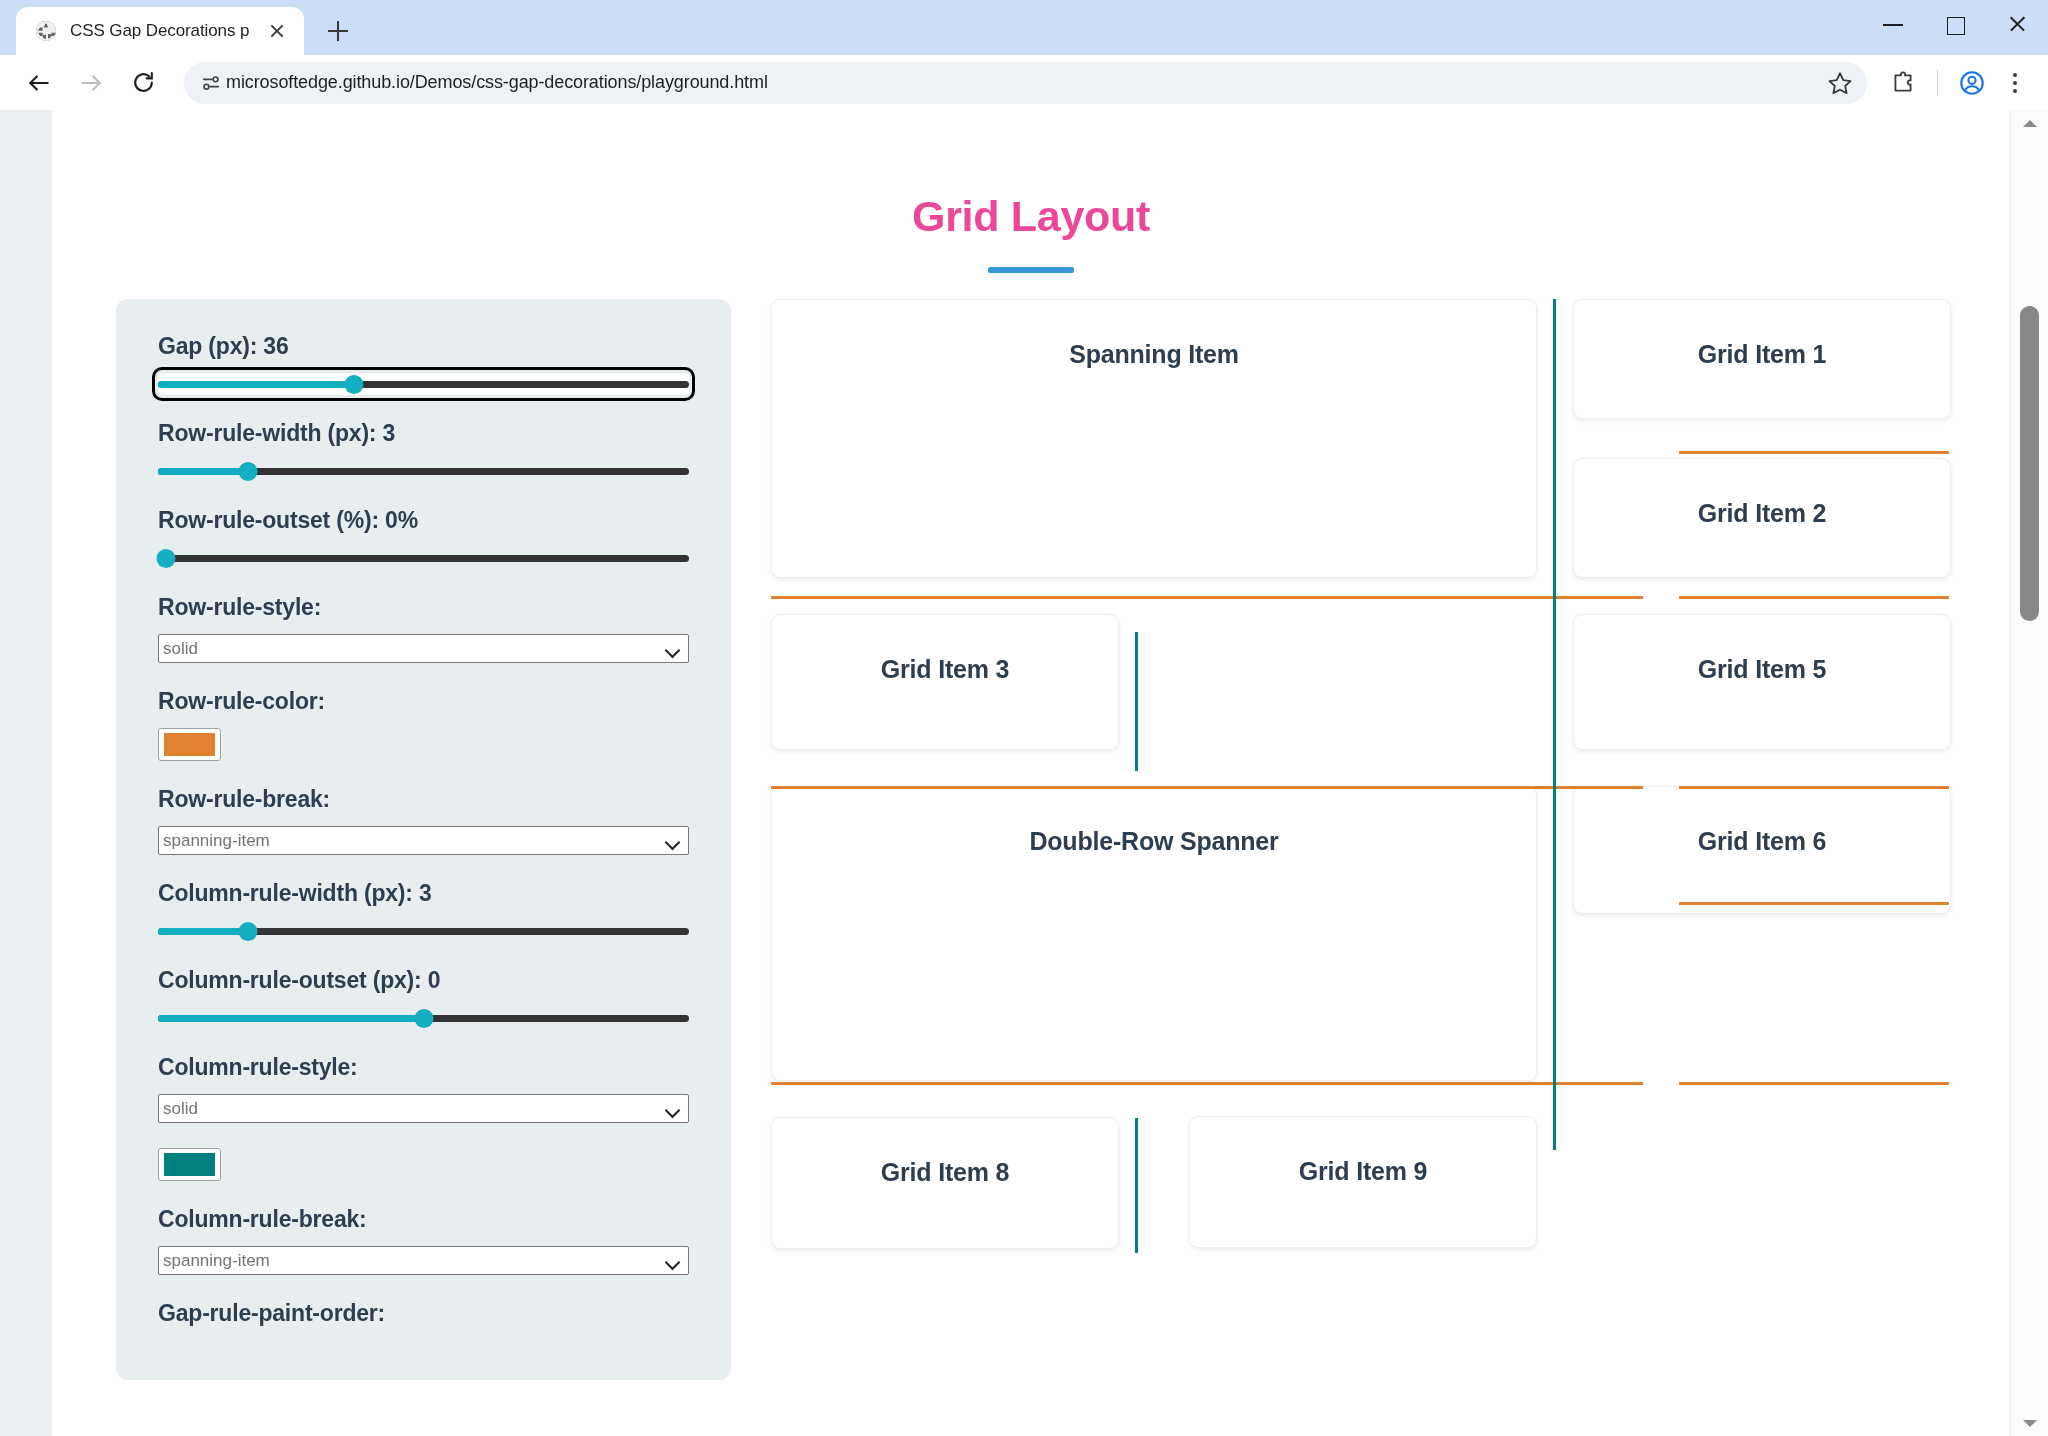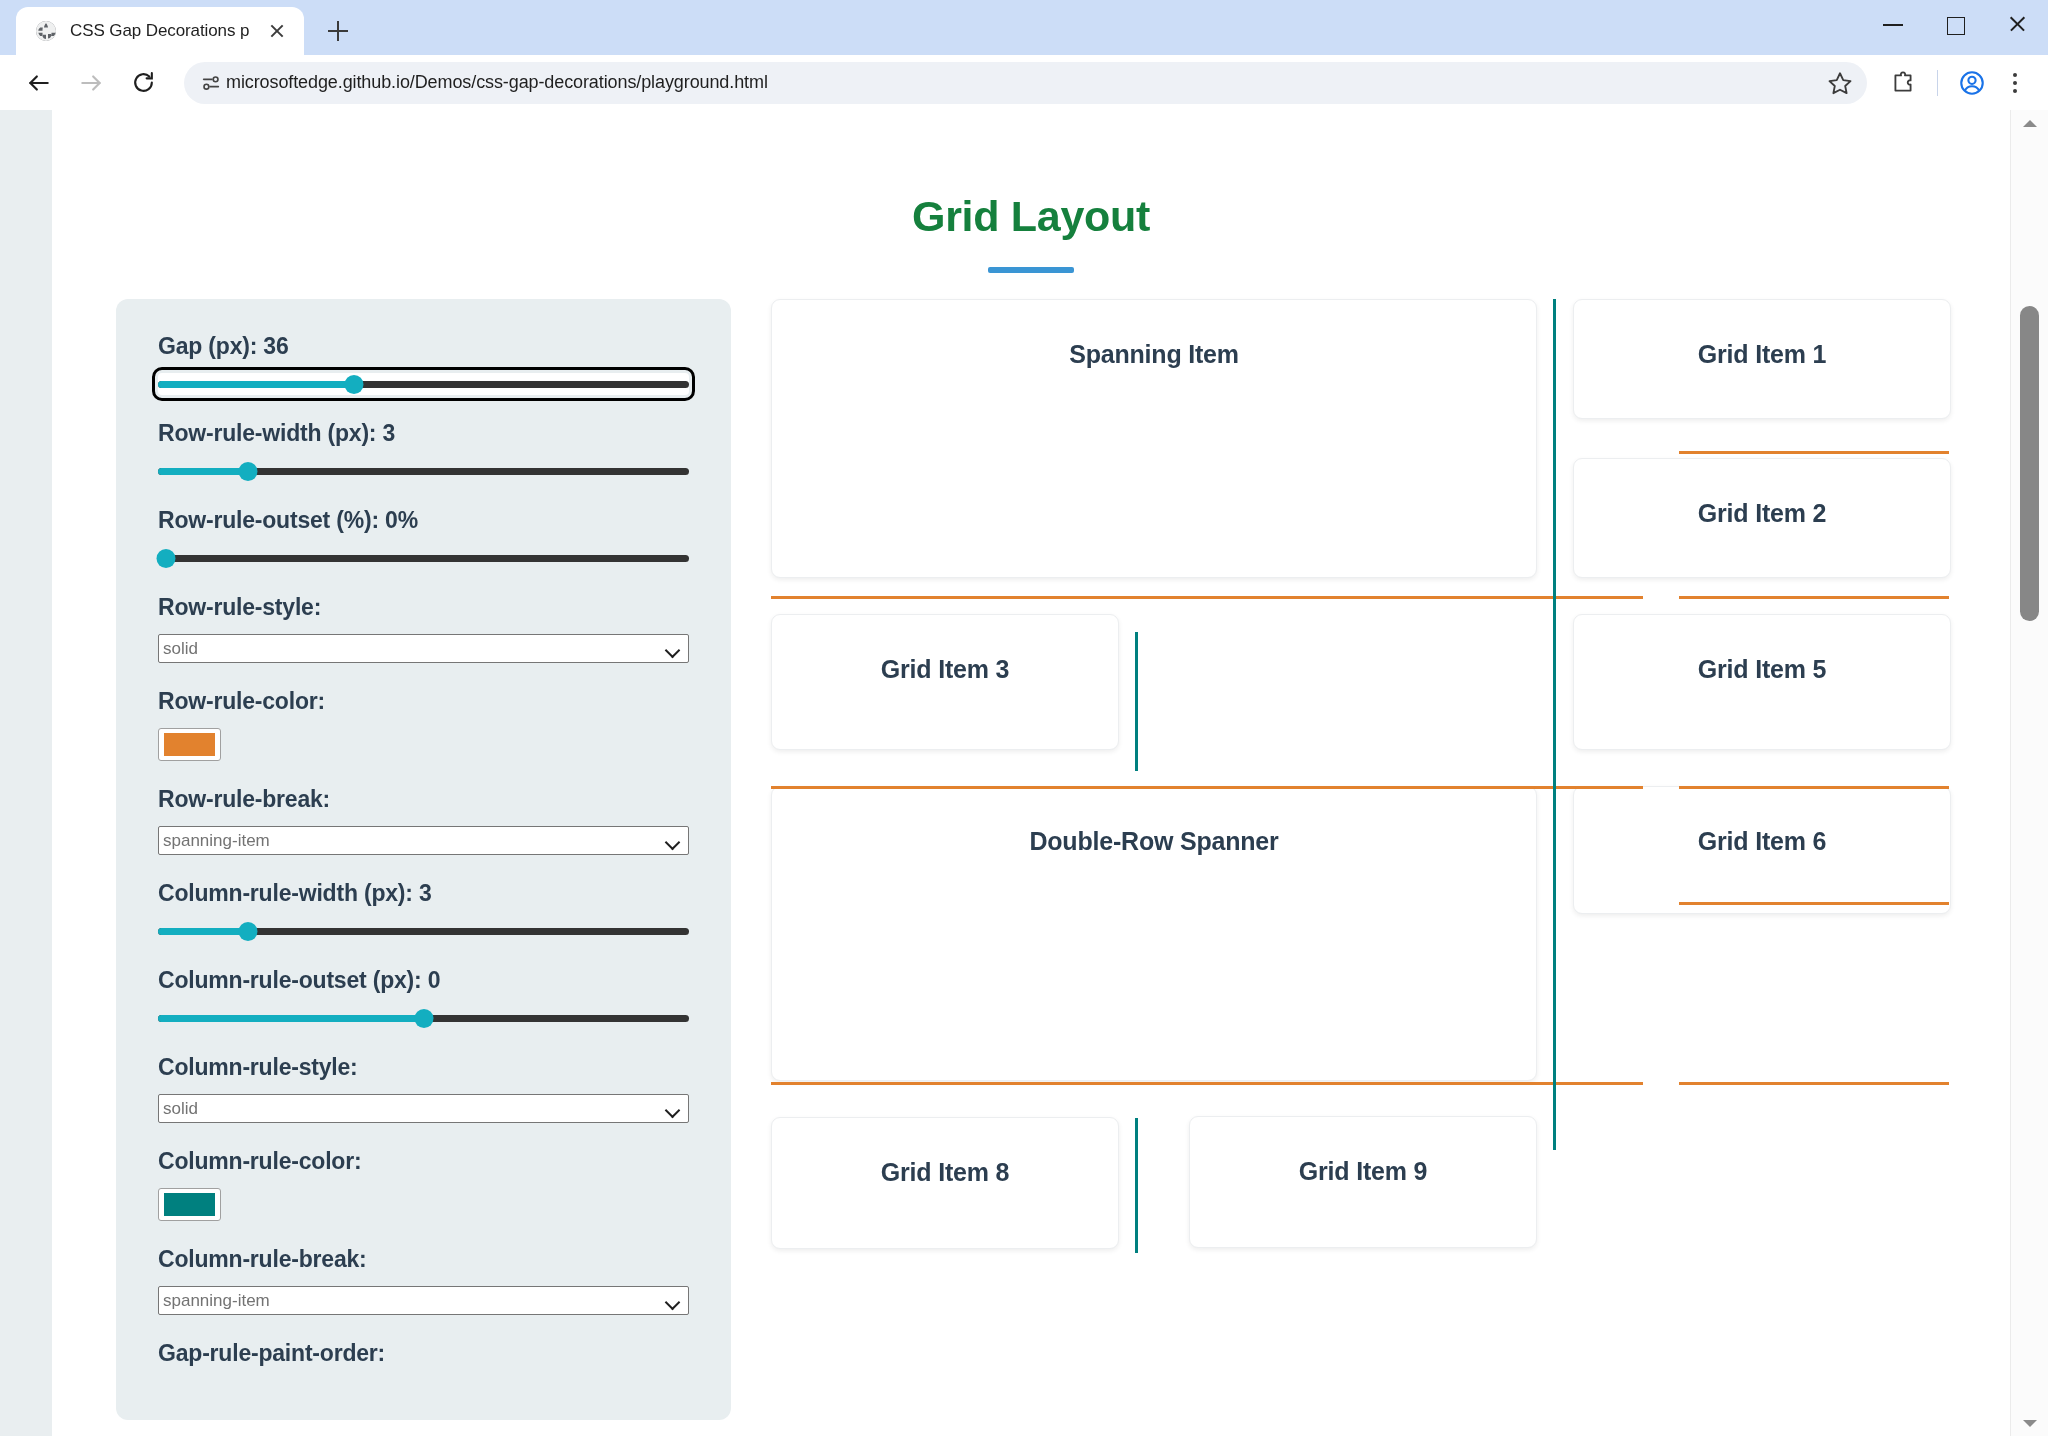--- a/index.html
+++ b/index.html
@@ -219,21 +219,21 @@
         <i></i>
         <i></i>
         <i></i>
       </div>
   </div>
 
   <div class="viewport">
     <div class="pagewrap">
       <div class="page">
 
-        <h1 class="h1" style="color: #15803d;">Grid Layout</h1>
+        <h1 class="h1" style="color: #ec4899;">Grid Layout</h1>
         <div class="h1-rule" style="background: rgb(58, 149, 212);"></div>
 
         <div class="layout">
 
           <div class="panel">
 
             <div class="ctl">
               <div class="ctl-label">Gap (px): 36</div>
               <div class="rng focused">
                 <div class="track"></div>
@@ -306,21 +306,20 @@
             <div class="ctl">
               <div class="ctl-label">Column-rule-style:</div>
               <div class="selwrap">
                 <select class="sel">
                   <option>solid</option>
                 </select>
               </div>
             </div>
 
             <div class="ctl">
-              <div class="ctl-label">Column-rule-color:</div>
               <div class="swatch">
                 <i id="sw-col" style="background: rgb(0, 128, 127);"></i>
               </div>
             </div>
 
             <div class="ctl">
               <div class="ctl-label">Column-rule-break:</div>
               <div class="selwrap">
                 <select class="sel">
                   <option>spanning-item</option>

